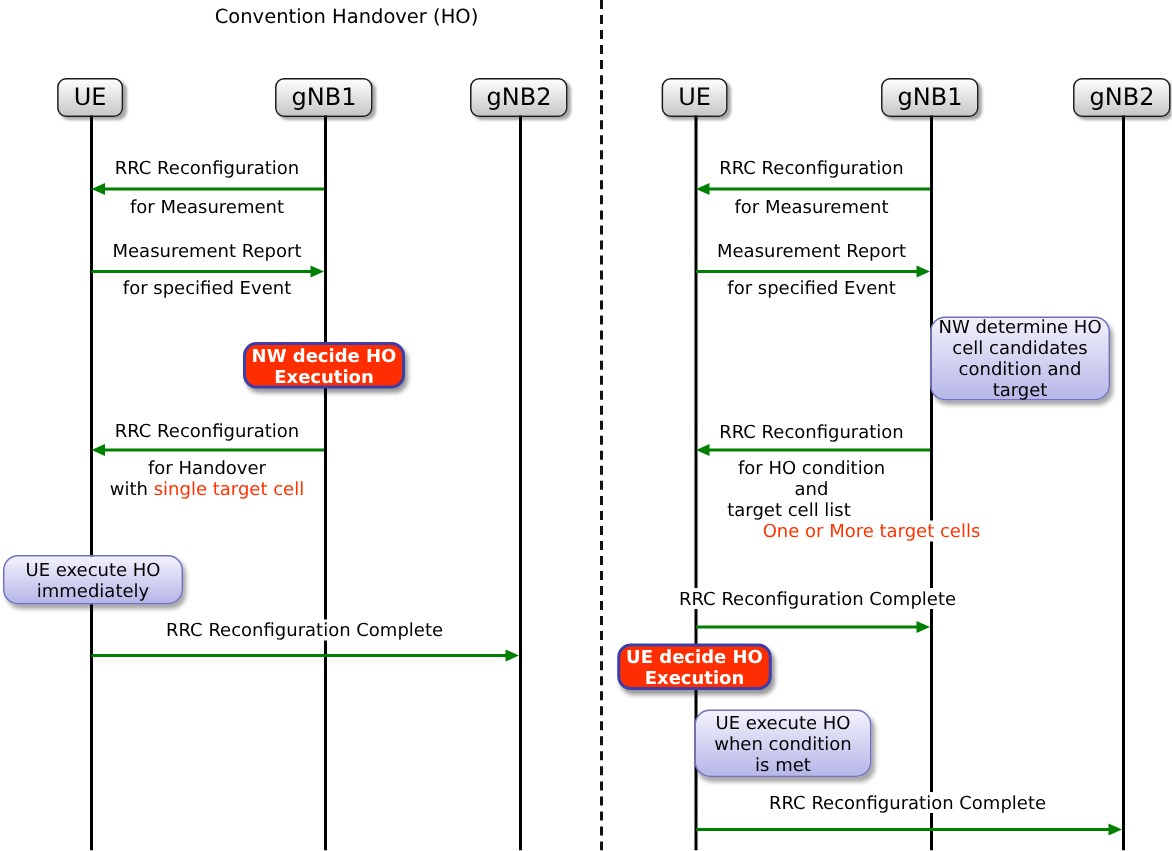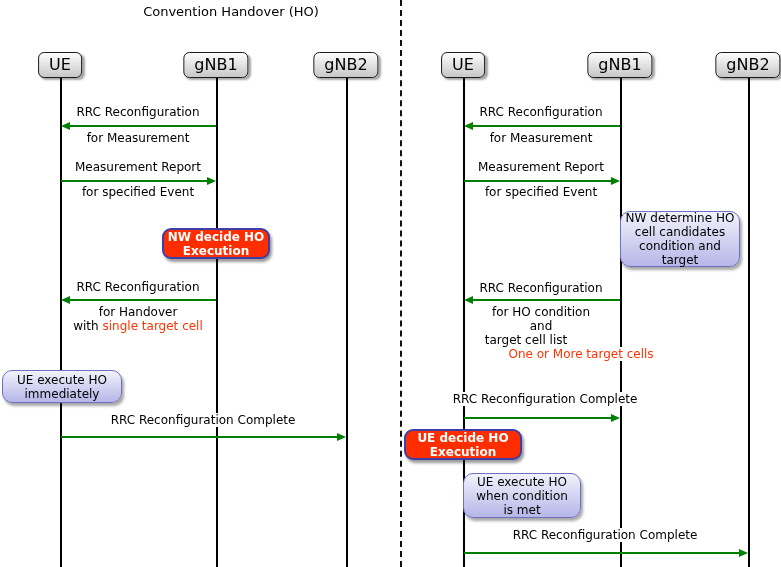--- a/index.html
+++ b/index.html
@@ -199,21 +199,21 @@
   <div class="mlabel" style="left:541px; top:319px;">and</div>
   <div class="mlabel" style="left:526px; top:333px;">target cell list</div>
   <div class="mlabel red" style="left:541px; top:347px;margin-left:40px;">One or More target cells</div>
 
   <div class="mlabel" style="left:545px; top:392px;">RRC Reconfiguration Complete</div>
   <div class="arrow ltr" style="left:464px; top:413px; width:156px;">
     <div class="shaft"></div>
     <div class="head"></div>
   </div>
 
-  <div class="alert" style="left:463px; top:429px; width:118px; height:31px;">
+  <div class="alert" style="left:463px; top:429px; width:103px; height:31px;">
     <div>UE decide HO</div>
     <div>Execution</div>
   </div>
 
   <div class="note" style="left:463px; top:473px; width:118px; height:45px;">
     <div>UE execute HO</div>
     <div>when condition</div>
     <div>is met</div>
   </div>
 

